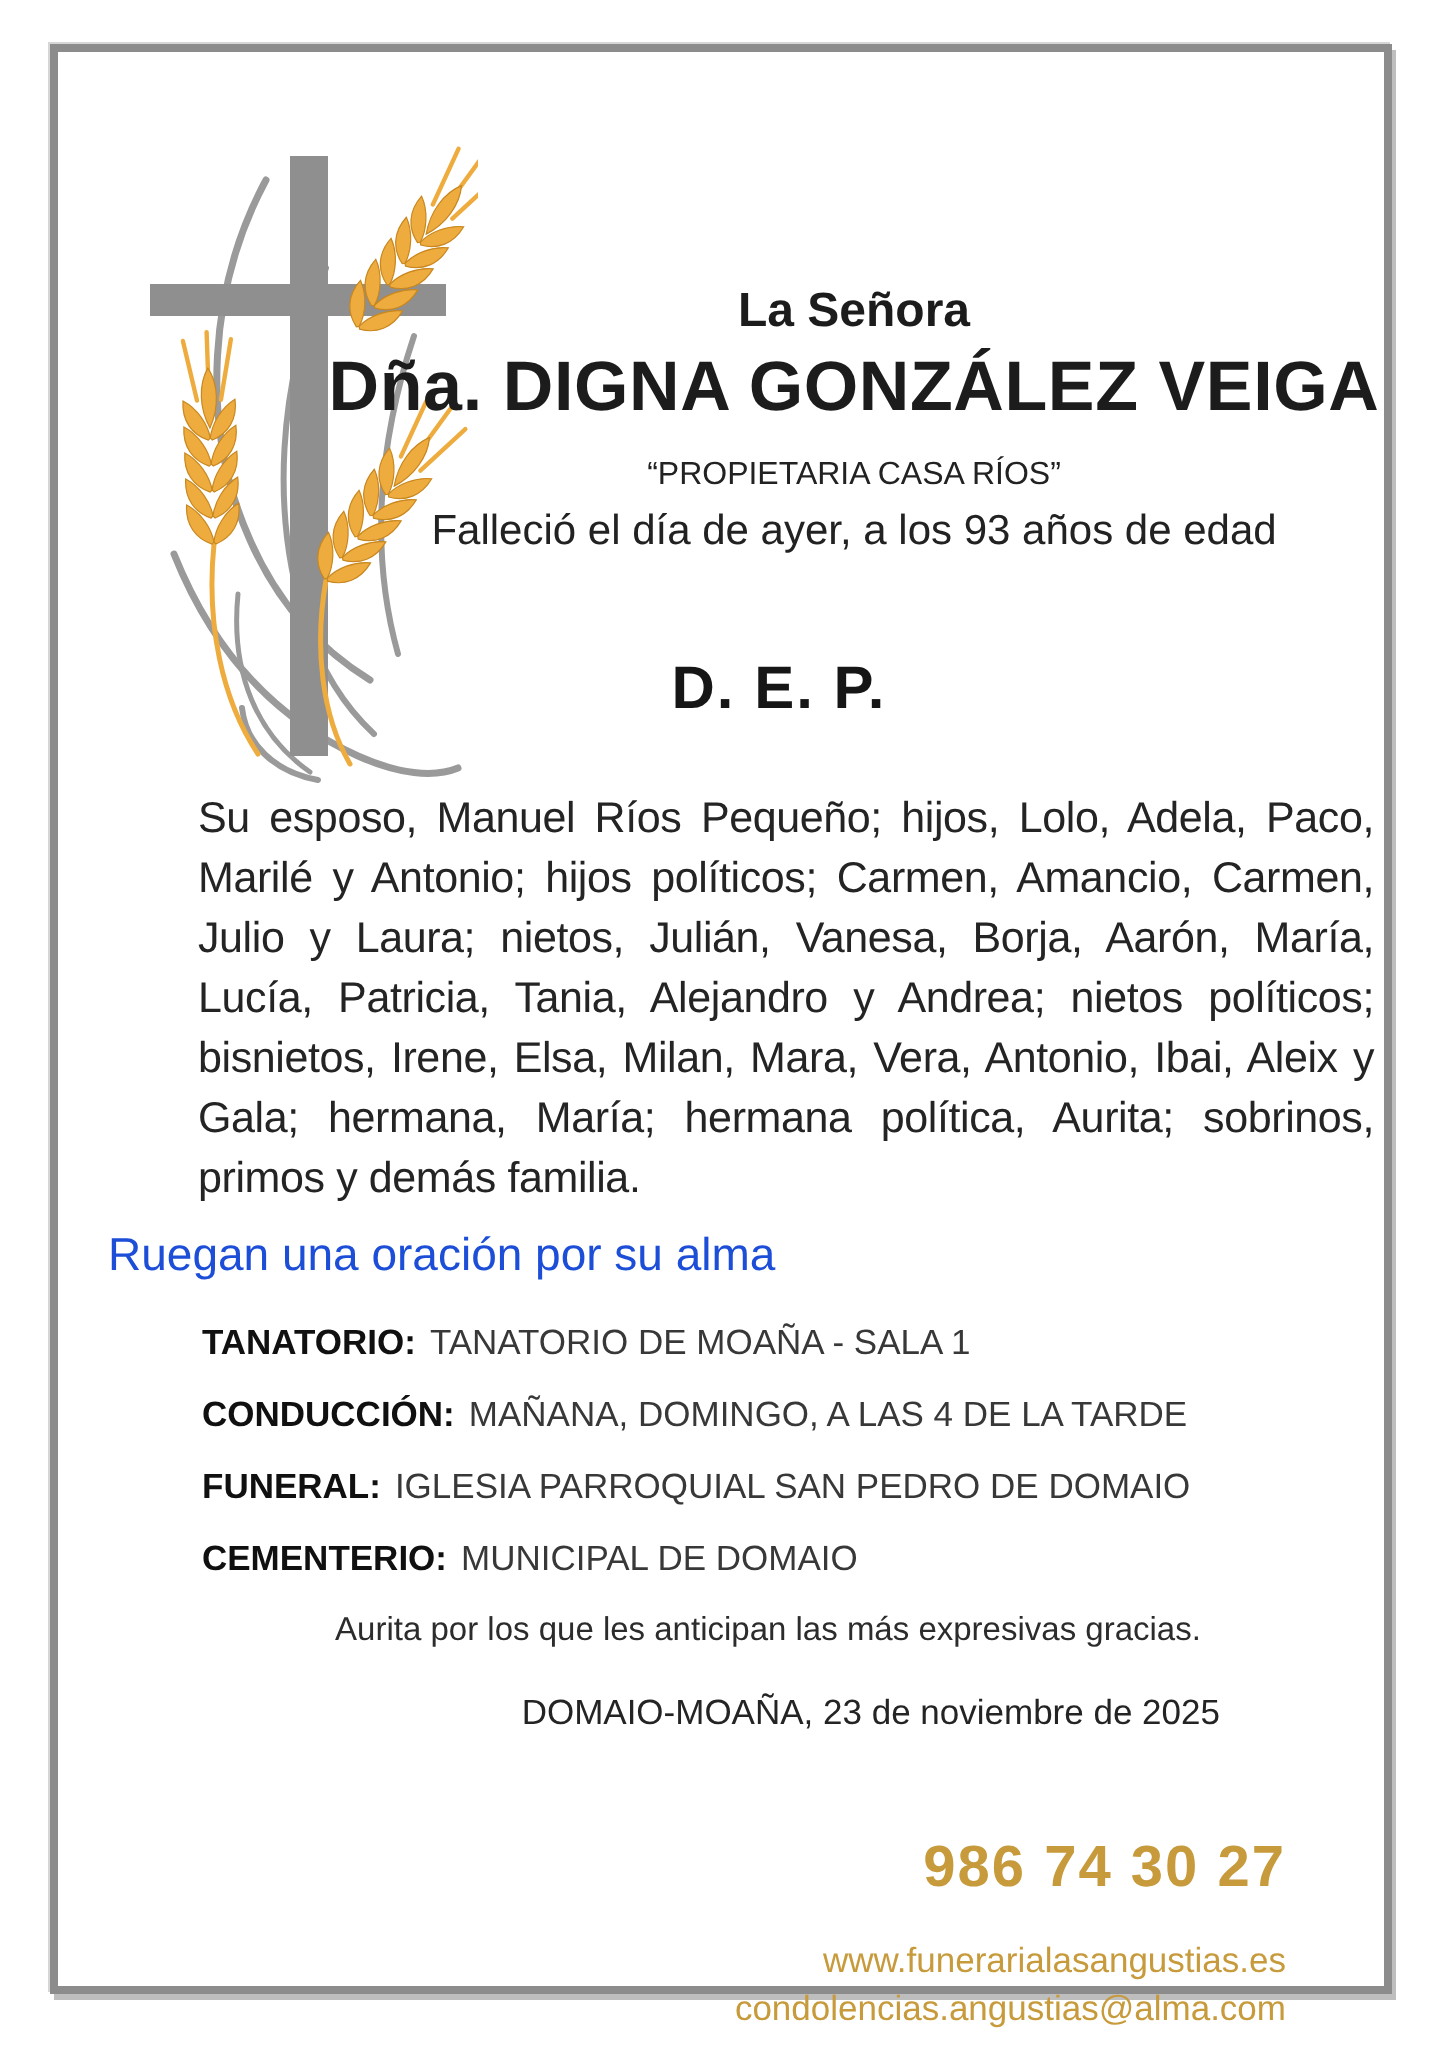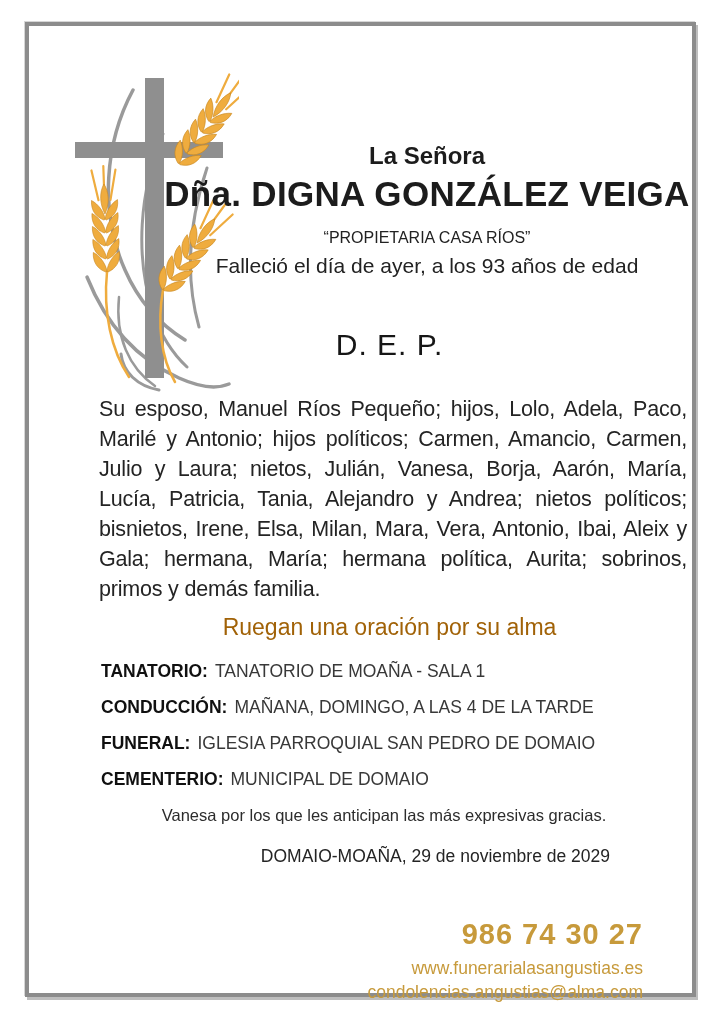--- a/index.html
+++ b/index.html
@@ -23,46 +23,46 @@
 
   .art { left: 38px; top: 46px; width: 172px; height: 324px; }
 
   .header-block { left: 128px; top: 116px; width: 540px; text-align: center; color: #1c1c1c; }
   .honorific { font-size: 24px; font-weight: bold; }
   .deceased-name { font-size: 35px; font-weight: bold; margin-top: 4px; letter-spacing: 0.3px; white-space: nowrap; }
   .alias { font-size: 16px; margin-top: 15px; color: #222; }
   .death-line { font-size: 21px; margin-top: 7px; color: #222; }
 
   .dep { left: 25px; top: 302px; width: 671px; text-align: center;
-         font-size: 30px; font-weight: normal; color: #161616; letter-spacing: 1px; }
+         font-size: 30px; font-weight: bold; color: #161616; letter-spacing: 1px; }
 
   .family { left: 70px; top: 368px; width: 588px;
             font-size: 21.5px; line-height: 30px; letter-spacing: -0.2px;
             text-align: justify; color: #242424; }
 
-  .prayer { left: 25px; top: 588px; width: 671px; text-align: center;
-            font-size: 23px; color: #a16207; }
+  .prayer { left: 25px; top: 588px; width: 671px; 
+            font-size: 23px; color: #1d4ed8; }
 
   .details { left: 72px; top: 627px; width: 590px; }
   .detail-row { line-height: 36px; font-size: 17.5px; color: #383838; white-space: nowrap; }
   .detail-label { font-weight: bold; color: #101010; }
   .detail-value { margin-left: 7px; }
 
   .thanks { left: 25px; top: 780px; width: 660px; text-align: center;
             font-size: 16.5px; color: #2c2c2c; }
 
   .dateline { right: 82px; top: 820px; font-size: 17.5px; color: #242424; white-space: nowrap; }
 
   .logo-block { left: 47px; top: 850px; width: 180px; text-align: center; }
   .logo-name { margin-top: 4px; font-variant: small-caps; font-size: 25px;
                letter-spacing: 2.5px; color: #C79A3B; white-space: nowrap; }
 
   .contact { right: 49px; top: 892px; text-align: right; color: #C79A3B; }
   .phone { font-size: 29px; font-weight: 600; letter-spacing: 1px; white-space: nowrap; }
-  .website { font-size: 17.5px; margin-top: 7px; white-space: nowrap; }
+  .website { font-size: 17.5px; margin-top: 19px; white-space: nowrap; }
   .email { font-size: 17.5px; margin-top: 3px; white-space: nowrap; }
 </style>
 </head>
 <body>
 
 <div class="sheet">
 
   <svg class="abs art" viewBox="0 0 172 324">
     <defs>
       <g id="krow">
@@ -127,23 +127,23 @@
       <span class="detail-label">CONDUCCIÓN:</span><span class="detail-value">MAÑANA, DOMINGO, A LAS 4 DE LA TARDE</span>
     </div>
     <div class="detail-row">
       <span class="detail-label">FUNERAL:</span><span class="detail-value">IGLESIA PARROQUIAL SAN PEDRO DE DOMAIO</span>
     </div>
     <div class="detail-row">
       <span class="detail-label">CEMENTERIO:</span><span class="detail-value">MUNICIPAL DE DOMAIO</span>
     </div>
   </div>
 
-  <div class="abs thanks">Vanesa por los que les anticipan las más expresivas gracias.</div>
+  <div class="abs thanks">Aurita por los que les anticipan las más expresivas gracias.</div>
 
-  <div class="abs dateline">DOMAIO-MOAÑA, 29 de noviembre de 2029</div>
+  <div class="abs dateline">DOMAIO-MOAÑA, 23 de noviembre de 2025</div>
 
 
   <div class="abs contact">
     <div class="phone">986 74 30 27</div>
     <div class="website">www.funerarialasangustias.es</div>
     <div class="email">condolencias.angustias@alma.com</div>
   </div>
 
 </div>
 

